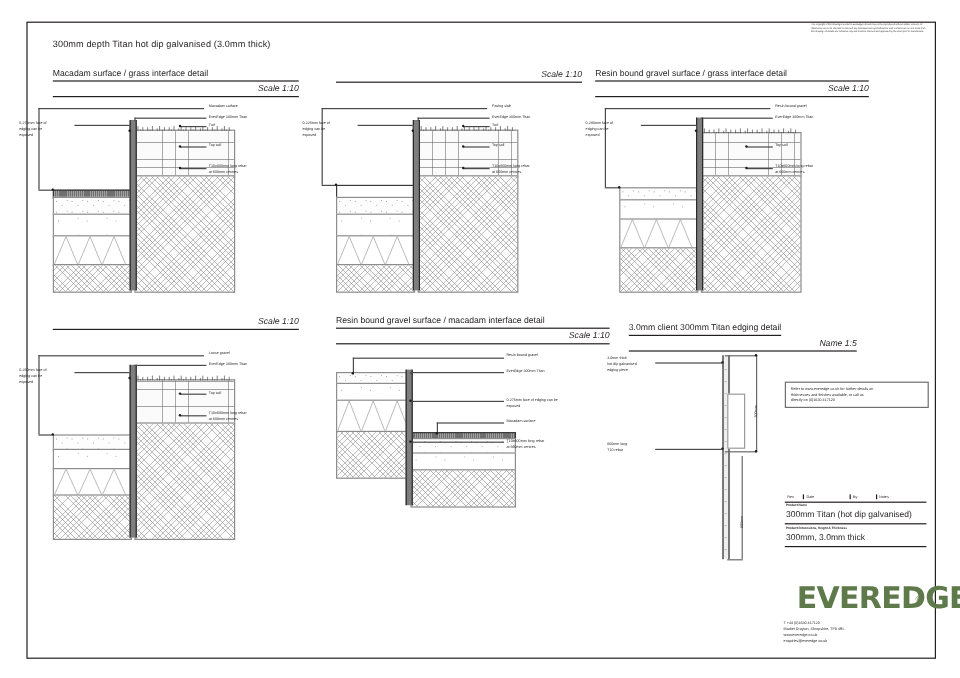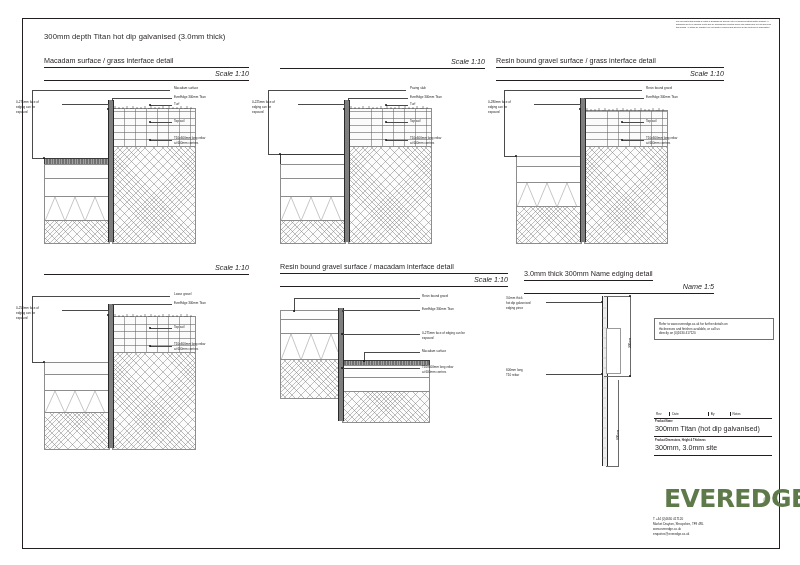--- a/index.html
+++ b/index.html
@@ -325,21 +325,21 @@
     <div class="lbl" style="left:142px;top:4px;">Resin bound gravel</div>
     <div class="lbl" style="left:142px;top:17px;">EverEdge 300mm Titan</div>
     <div class="lbl" style="left:142px;top:41px;">0-275mm face of edging can be</div>
     <div class="lbl" style="left:142px;top:46px;">exposed</div>
     <div class="lbl" style="left:142px;top:59px;">Macadam surface</div>
     <div class="lbl" style="left:142px;top:75px;">T10x600mm long rebar</div>
     <div class="lbl" style="left:142px;top:80px;">at 600mm centres</div>
   </div>
 
   <div class="panel" style="left:524px;top:262px;width:190px;">
-    <div class="p-title" style="display:inline-block;">3.0mm thick 300mm Name edging detail</div>
+    <div class="p-title" style="display:inline-block;">3.0mm client 300mm Titan edging detail</div>
     <div class="p-scale">Name 1:5</div>
   </div>
   <div class="panel" style="left:524px;top:290px;width:200px;height:180px;">
     <div class="edge" style="left:78px;top:6px;width:3.5px;height:170px;background:#eee;"></div>
     <div style="position:absolute;left:78px;top:6px;width:3.5px;height:170px;">
       <svg width="4" height="170" viewBox="0 0 4 170">
           <g stroke="#9a9a9a" stroke-width=".4" fill="none">
         <path d="M0 12H4M0 22H4M0 32H4M0 42H4M0 52H4M0 62H4M0 72H4M0 82H4M0 92H4M0 102H4M0 112H4M0 122H4M0 132H4M0 142H4M0 152H4M0 162H4"></path>
       </g>
         </svg>
@@ -383,21 +383,21 @@
         <span style="width:20px;">By</span>
         <span style="width:42px;">Notes</span>
       </div>
     </div>
     <div class="tb-row">
       <div class="tb-cap">Product Name</div>
       <div class="tb-val">300mm Titan (hot dip galvanised)</div>
     </div>
     <div class="tb-row">
       <div class="tb-cap">Product Dimensions, Height &amp; Thickness</div>
-      <div class="tb-val">300mm, 3.0mm site</div>
+      <div class="tb-val">300mm, 3.0mm thick</div>
     </div>
   </div>
 
   <div class="logo" style="left:664px;top:484px;">EVEREDGE</div>
   <div class="rmark" style="left:763px;top:497px;">®</div>
   <div class="footer" style="left:653px;top:517px;">
     <div>T +44 (0)1630 417120</div>
     <div>Market Drayton, Shropshire, TF9 4RL</div>
     <div>www.everedge.co.uk</div>
     <div>enquiries@everedge.co.uk</div>

